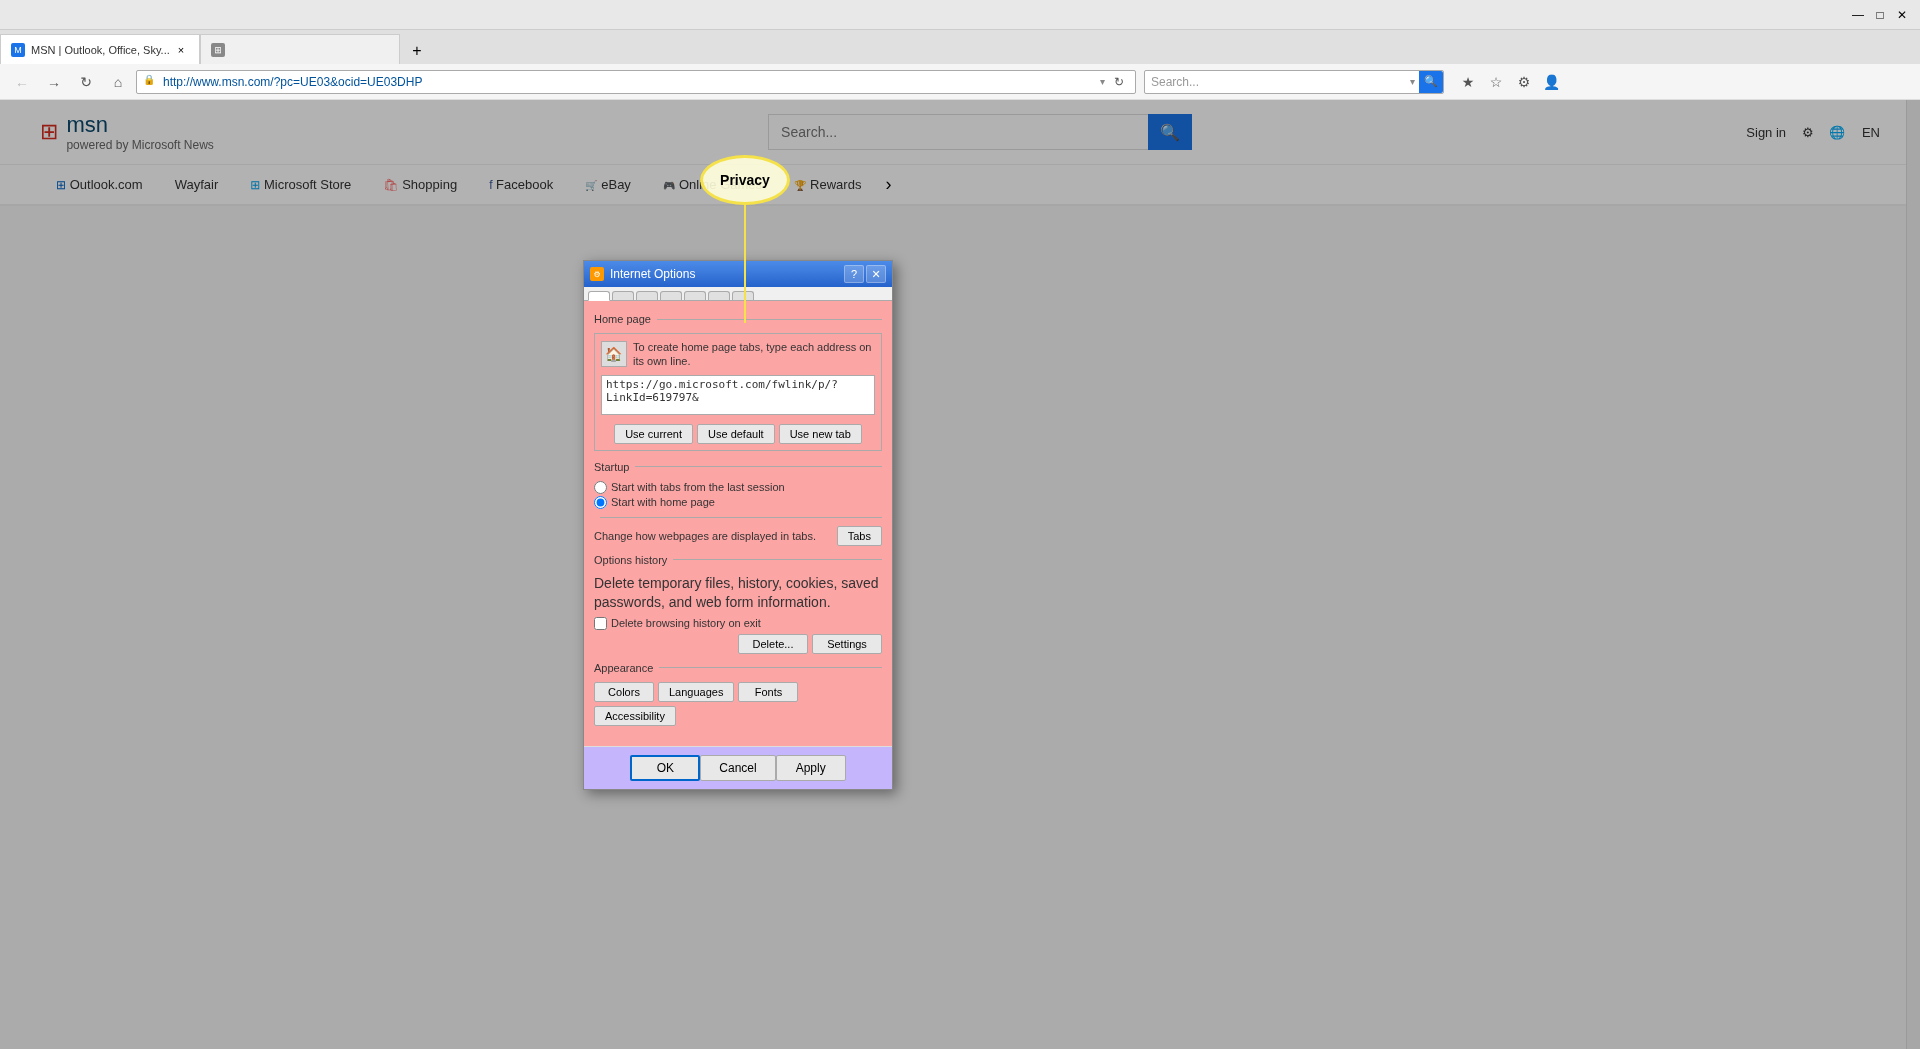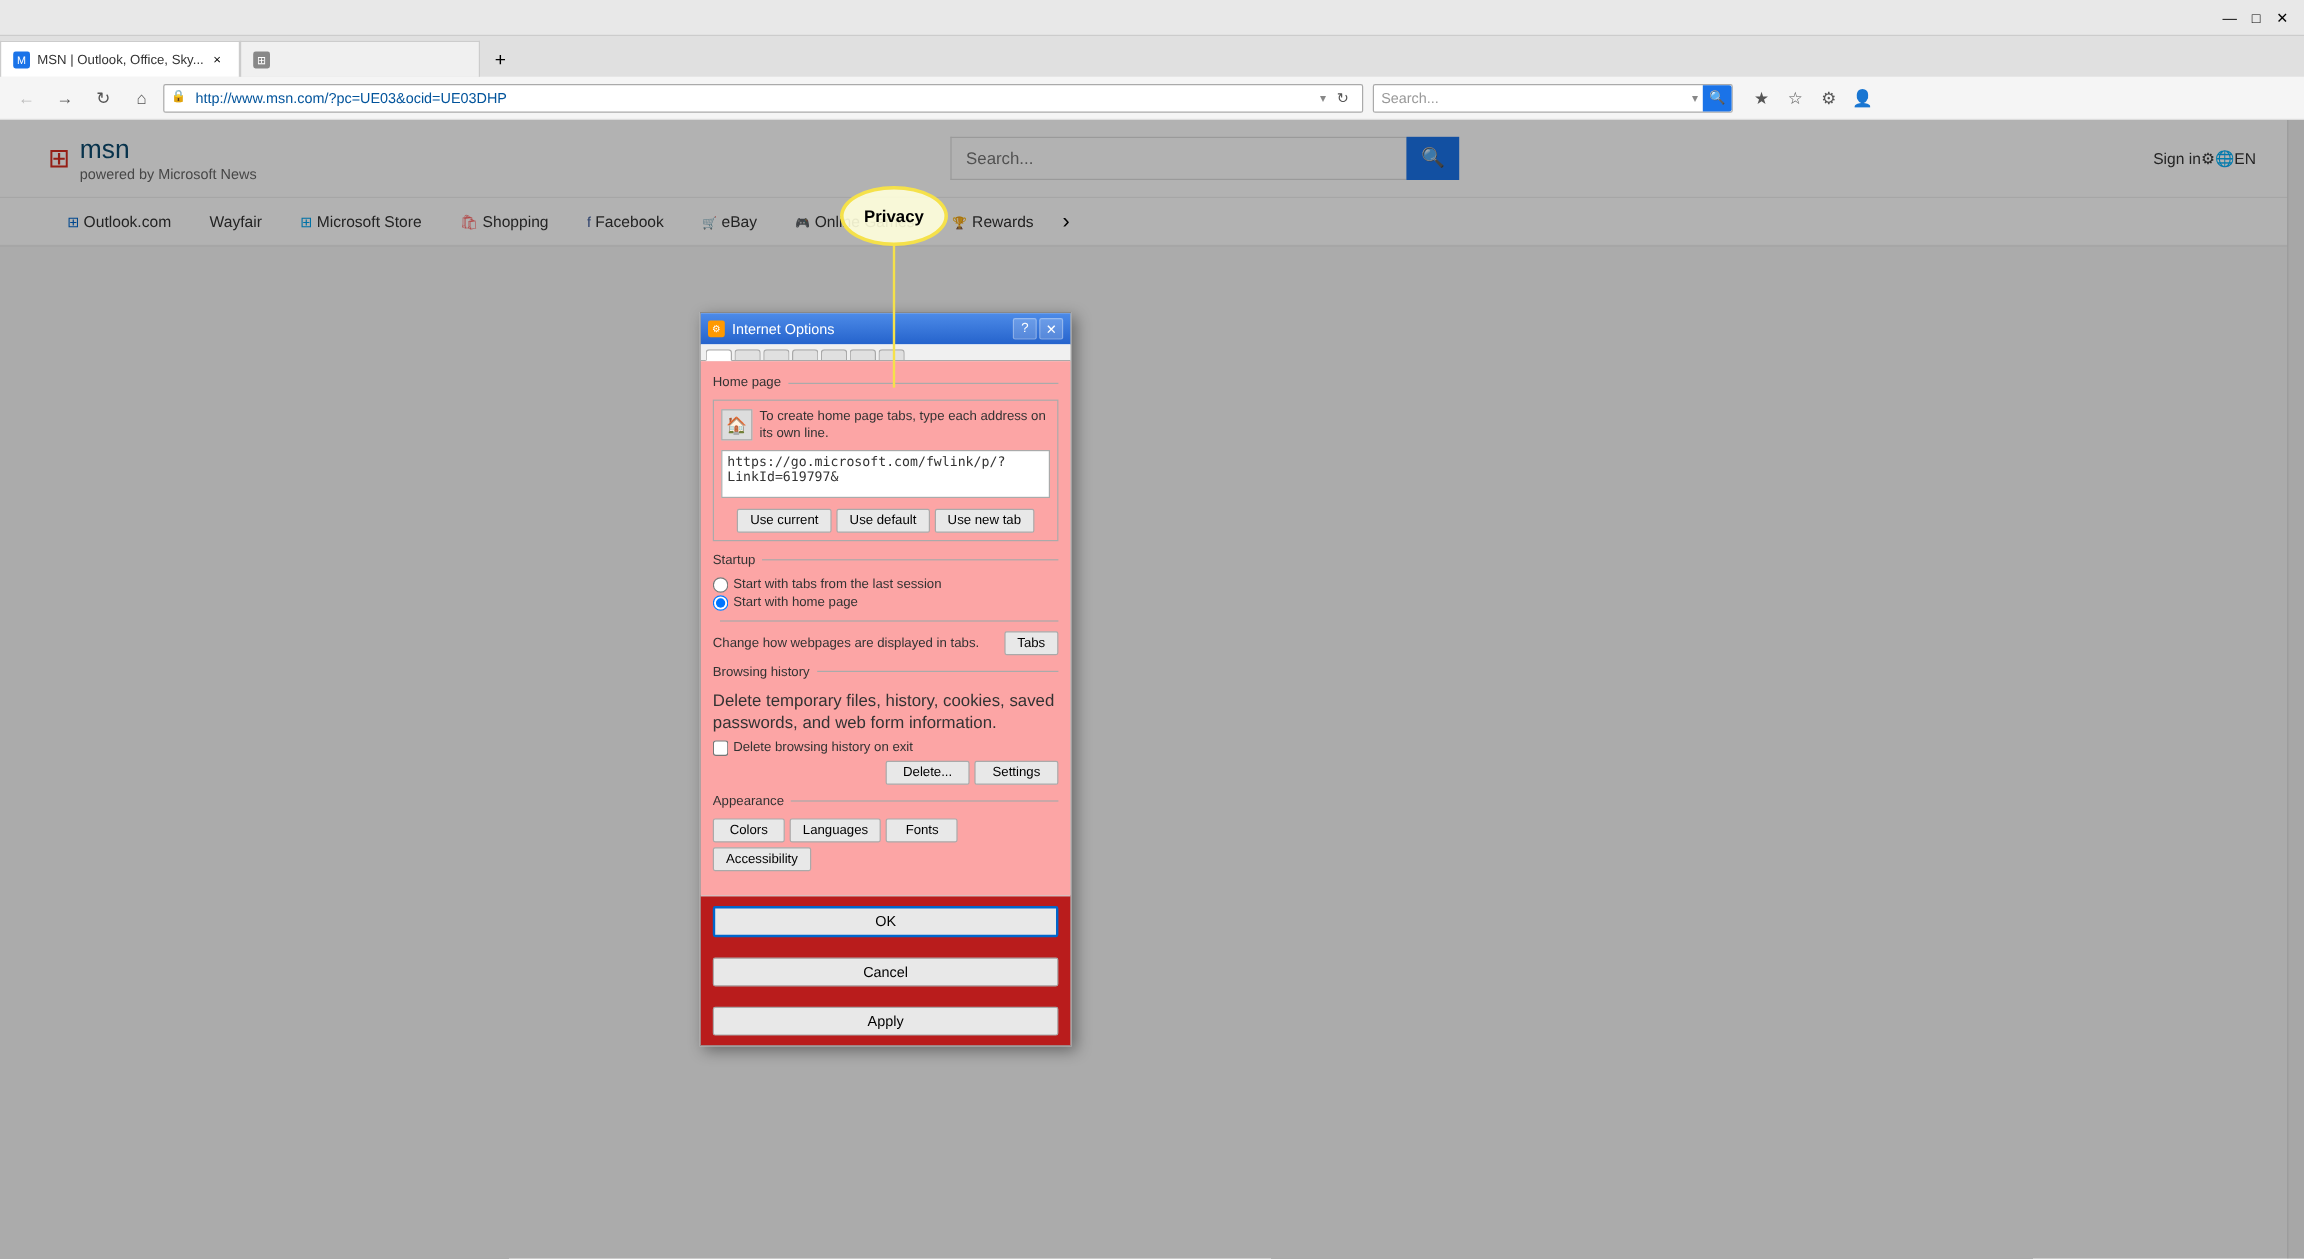--- a/index.html
+++ b/index.html
@@ -37,21 +37,21 @@
 
     
     .msn-page { width: 100%; height: 100%; background: #f5f5f5; position: relative; }
     .msn-header { background: white; padding: 12px 40px; display: flex; align-items: center; justify-content: space-between; border-bottom: 1px solid #eee; }
     .msn-logo { display: flex; align-items: center; gap: 8px; }
     .msn-logo-icon { color: #d62b1f; font-size: 22px; }
     .msn-subtitle { font-size: 12px; color: #666; }
     .msn-search { display: flex; align-items: center; gap: 0; }
     .msn-search-box { width: 380px; height: 36px; border: 1px solid #ddd; border-right: none; padding: 0 12px; font-size: 14px; outline: none; }
     .msn-search-btn { width: 44px; height: 36px; background: #1a73e8; border: none; cursor: pointer; display: flex; align-items: center; justify-content: center; color: white; font-size: 16px; }
-    .msn-header-right { display: flex; align-items: center; font-size: 13px; color: #333; }
+    .msn-header-right { display: flex; align-items: center; gap: 16px; font-size: 13px; color: #333; }
     .msn-nav { background: white; display: flex; align-items: center; padding: 0 40px; border-bottom: 2px solid #eee; gap: 0; }
     .msn-nav-item { padding: 12px 16px; font-size: 13px; color: #333; cursor: pointer; white-space: nowrap; }
     .msn-nav-more { font-size: 18px; padding: 8px; cursor: pointer; }
 
     
     .overlay { position: absolute; top: 0; left: 0; width: 100%; height: 100%; background: rgba(0,0,0,0.3); z-index: 50; }
 
     
     .dialog { position: absolute; top: 160px; left: 583px; width: 310px; background: #fff; border: 1px solid #888; box-shadow: 4px 4px 12px rgba(0,0,0,0.4); z-index: 100; font-family: 'Segoe UI', Arial, sans-serif; font-size: 12px; }
     .dialog-title-bar { height: 26px; background: linear-gradient(to bottom, #4d8be8, #2563cc); display: flex; align-items: center; padding: 0 6px; }
@@ -85,21 +85,21 @@
 
     .history-section { margin-bottom: 8px; }
     .history-desc { font-size: 14px; color: #333; line-height: 1.4; margin-bottom: 4px; }
     .checkbox-row { display: flex; align-items: center; gap: 4px; font-size: 11px; color: #333; }
     .history-btns { display: flex; gap: 4px; justify-content: flex-end; margin-top: 4px; }
 
     .appearance-section { margin-bottom: 8px; }
     .appearance-btns { display: flex; gap: 4px; flex-wrap: wrap; margin-top: 4px; }
     .appearance-btn { padding: 3px 10px; font-size: 11px; border: 1px solid #aaa; background: #e8e8e8; cursor: pointer; border-radius: 2px; min-width: 60px; }
 
-    .dialog-footer { display: flex; justify-content: center; gap: 17px; padding: 8px 10px; border-top: 1px solid #ddd; background: #b91c1c; flex-direction: column; }
+    .dialog-footer { display: flex; justify-content: center; gap: 0; padding: 8px 10px; border-top: 1px solid #ddd; background: #c4b5fd; }
     .footer-btn { padding: 4px 18px; font-size: 12px; border: 1px solid #aaa; background: #e8e8e8; cursor: pointer; border-radius: 2px; min-width: 70px; }
     .footer-btn.focused { border: 2px solid #0066cc; }
 
     
     .privacy-bubble { position: absolute; top: 55px; left: 700px; z-index: 200; }
     .privacy-circle { width: 90px; height: 50px; border: 3px solid #f5e14a; border-radius: 50%; display: flex; align-items: center; justify-content: center; background: rgba(255,255,220,0.9); }
     .privacy-circle-text { font-size: 14px; font-weight: bold; color: #000000; }
     .privacy-line { position: absolute; top: 48px; left: 44px; width: 2px; height: 120px; background: #f5e14a; }
 
     
@@ -254,21 +254,21 @@
             <label for="r2">Start with home page</label>
           </div>
         </div>
 
         <div class="section-label" style="margin-top:8px;"></div>
         <div class="tabs-section">
           <span class="tabs-desc">Change how webpages are displayed in tabs.</span>
           <button class="tabs-btn">Tabs</button>
         </div>
 
-        <div class="section-label">Browsing history</div>
+        <div class="section-label">Options history</div>
         <div class="history-section">
           <div class="history-desc">Delete temporary files, history, cookies, saved passwords, and web form information.</div>
           <div class="checkbox-row">
             <input type="checkbox" id="delHistory" style="">
             <label for="delHistory">Delete browsing history on exit</label>
           </div>
           <div class="history-btns">
             <button class="dialog-btn">Delete...</button>
             <button class="dialog-btn">Settings</button>
           </div>

